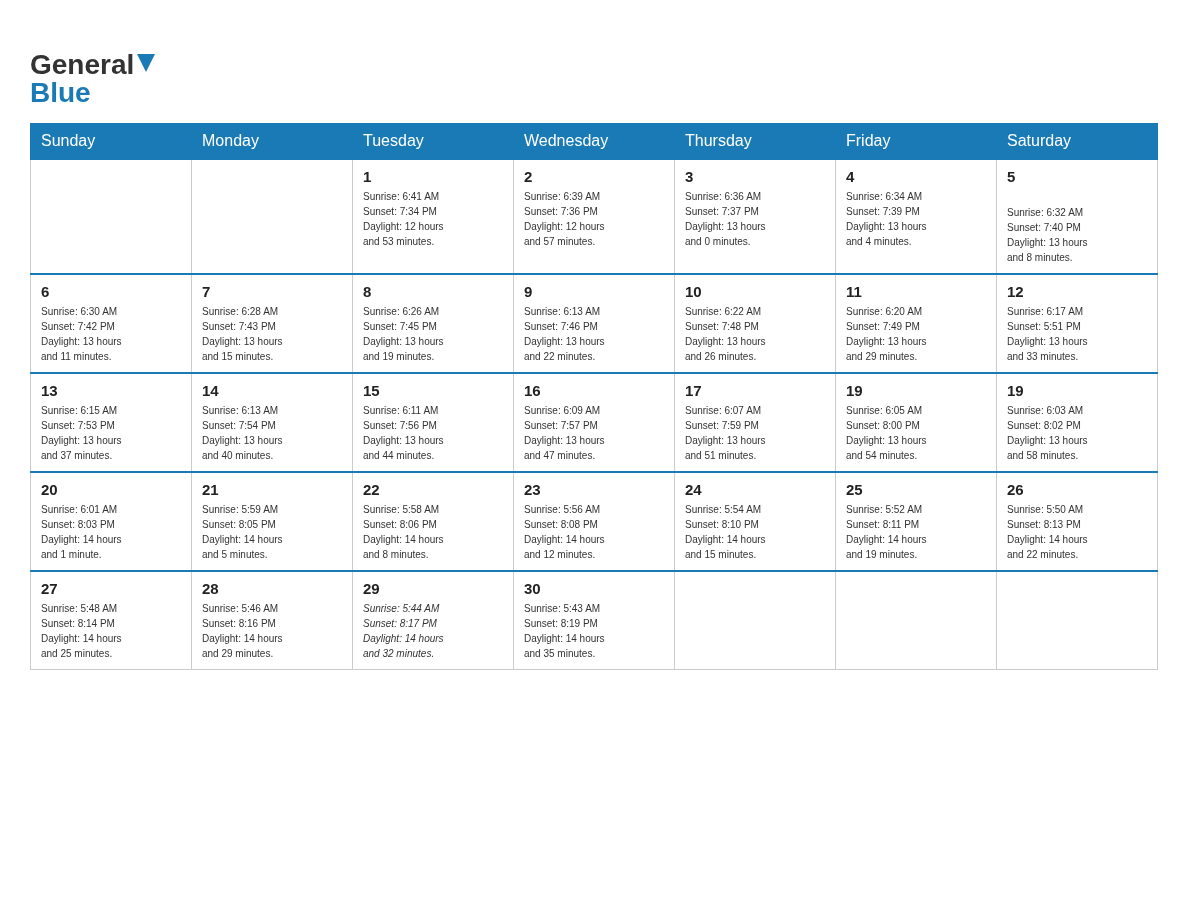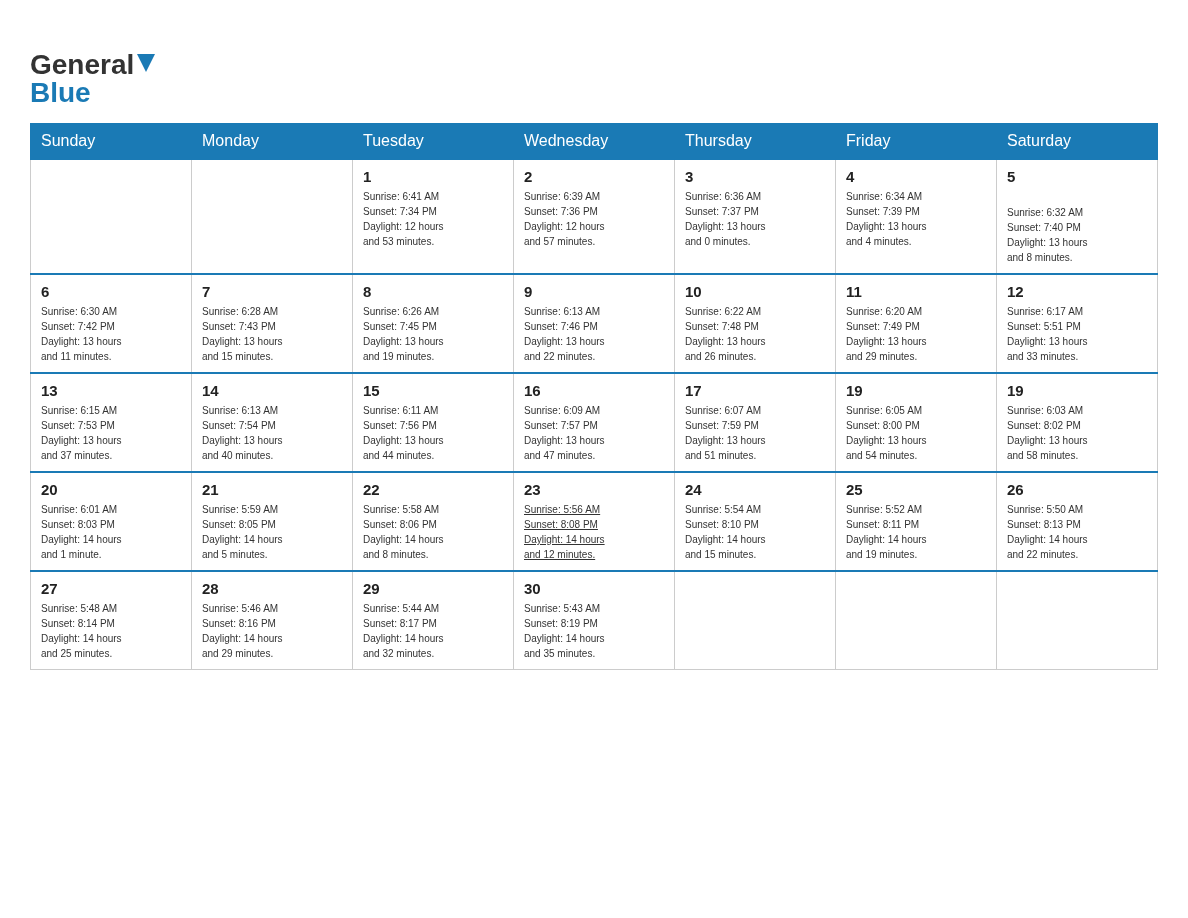--- a/index.html
+++ b/index.html
@@ -281,21 +281,21 @@
         </td>
         <td>
           <span class="day-number">22</span>
           <div class="day-info" style="white-space: pre-line;">Sunrise: 5:58 AM
 Sunset: 8:06 PM
 Daylight: 14 hours
 and 8 minutes.</div>
         </td>
         <td>
           <span class="day-number">23</span>
-          <div class="day-info" style="white-space: pre-line; text-decoration: underline;">Sunrise: 5:56 AM
+          <div class="day-info" style="white-space: pre-line;">Sunrise: 5:56 AM
 Sunset: 8:08 PM
 Daylight: 14 hours
 and 12 minutes.</div>
         </td>
         <td>
           <span class="day-number">24</span>
           <div class="day-info" style="white-space: pre-line;">Sunrise: 5:54 AM
 Sunset: 8:10 PM
 Daylight: 14 hours
 and 15 minutes.</div>
@@ -325,21 +325,21 @@
         </td>
         <td>
           <span class="day-number">28</span>
           <div class="day-info" style="white-space: pre-line;">Sunrise: 5:46 AM
 Sunset: 8:16 PM
 Daylight: 14 hours
 and 29 minutes.</div>
         </td>
         <td>
           <span class="day-number">29</span>
-          <div class="day-info" style="white-space: pre-line;">Sunrise: 5:44 AM
+          <div class="day-info" style="white-space: pre-line; font-style: italic;">Sunrise: 5:44 AM
 Sunset: 8:17 PM
 Daylight: 14 hours
 and 32 minutes.</div>
         </td>
         <td>
           <span class="day-number">30</span>
           <div class="day-info" style="white-space: pre-line;">Sunrise: 5:43 AM
 Sunset: 8:19 PM
 Daylight: 14 hours
 and 35 minutes.</div>

